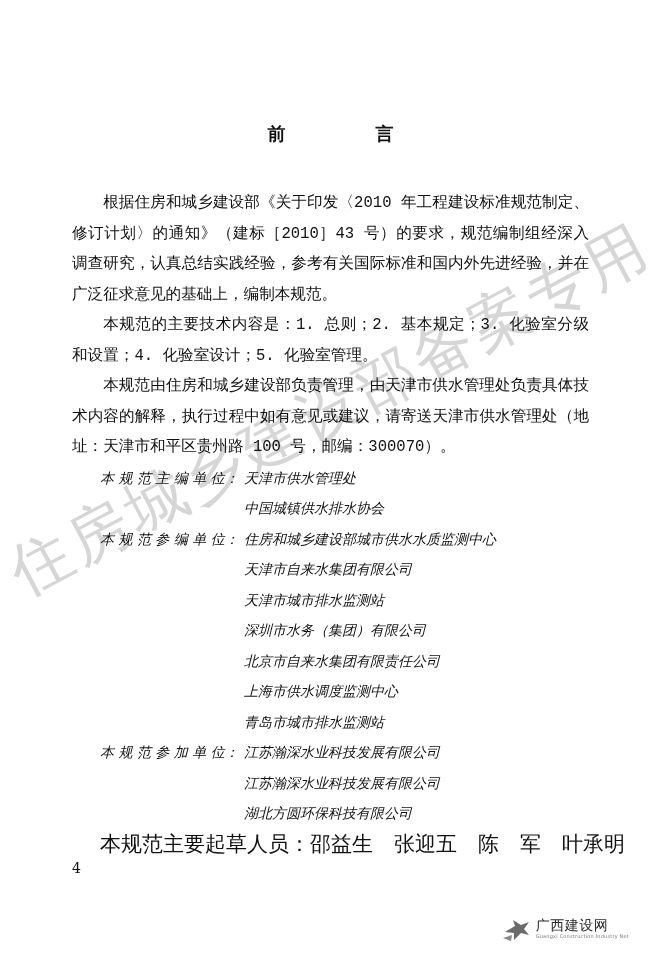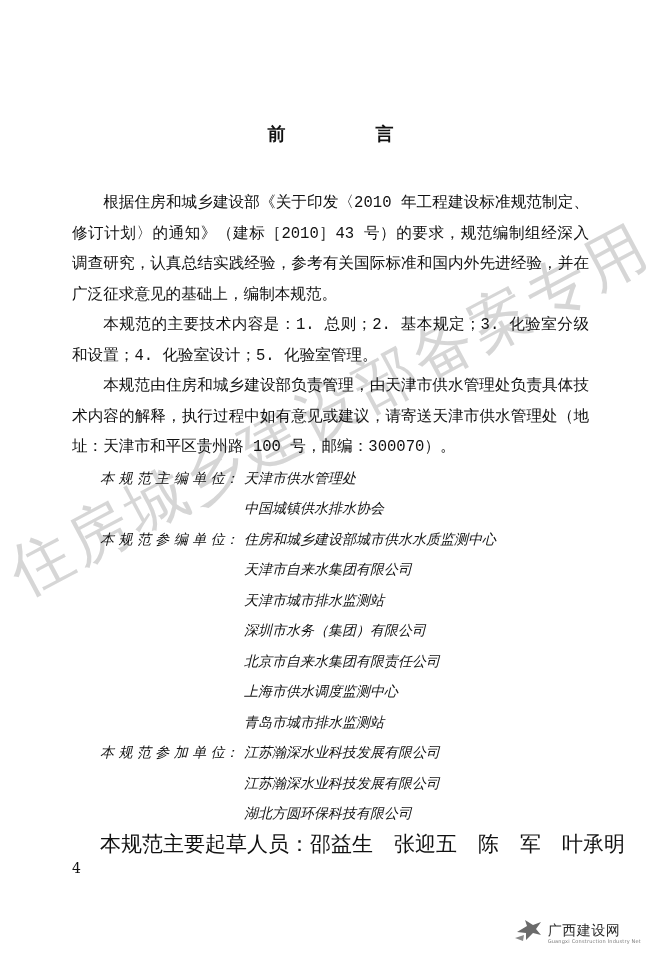--- a/index.html
+++ b/index.html
@@ -110,24 +110,24 @@
   }
   .page-number {
     position: absolute;
     left: 72px;
     bottom: 82px;
     font-size: 14px;
     z-index: 6;
   }
   .logo {
     position: absolute;
-    right: 20px;
+    right: 32px;
     bottom: 14px;
     display: flex;
-    align-items: flex-end;
+    align-items: flex-start;
     z-index: 7;
   }
   .logo-mark {
     width: 30px;
     height: 26px;
     margin-right: 4px;
     position: relative;
   }
   .logo-text {
     display: flex;

